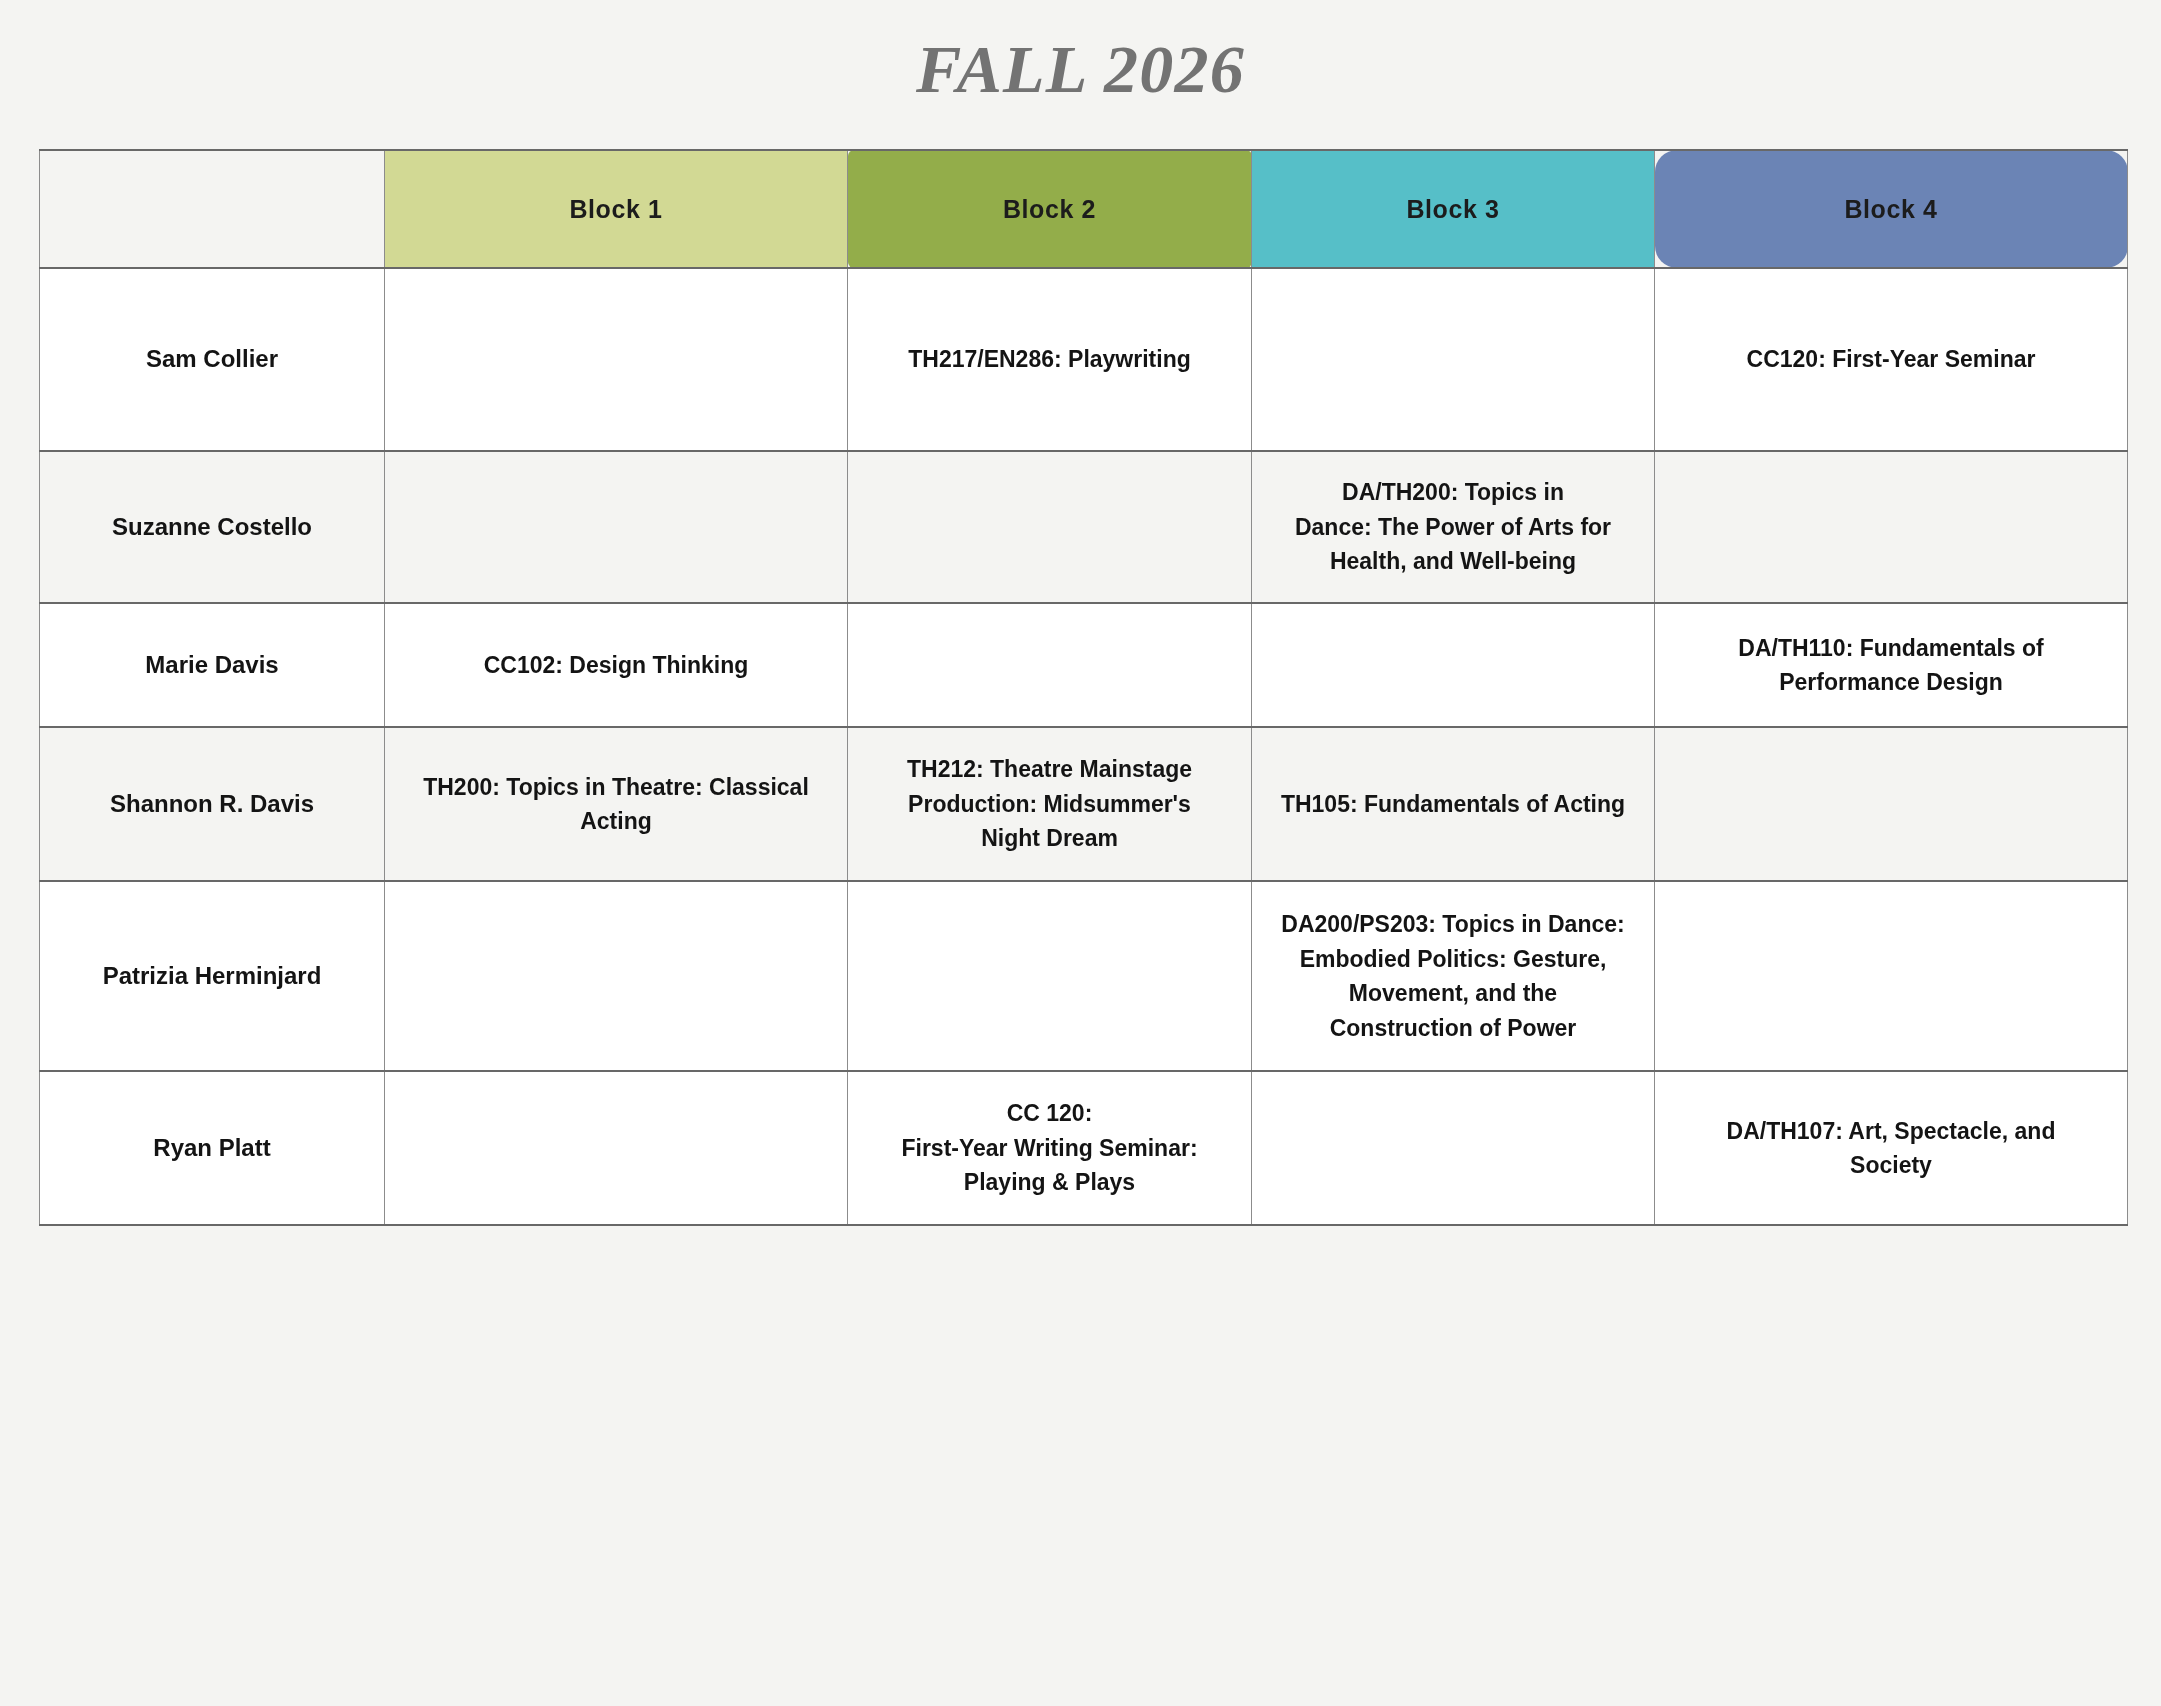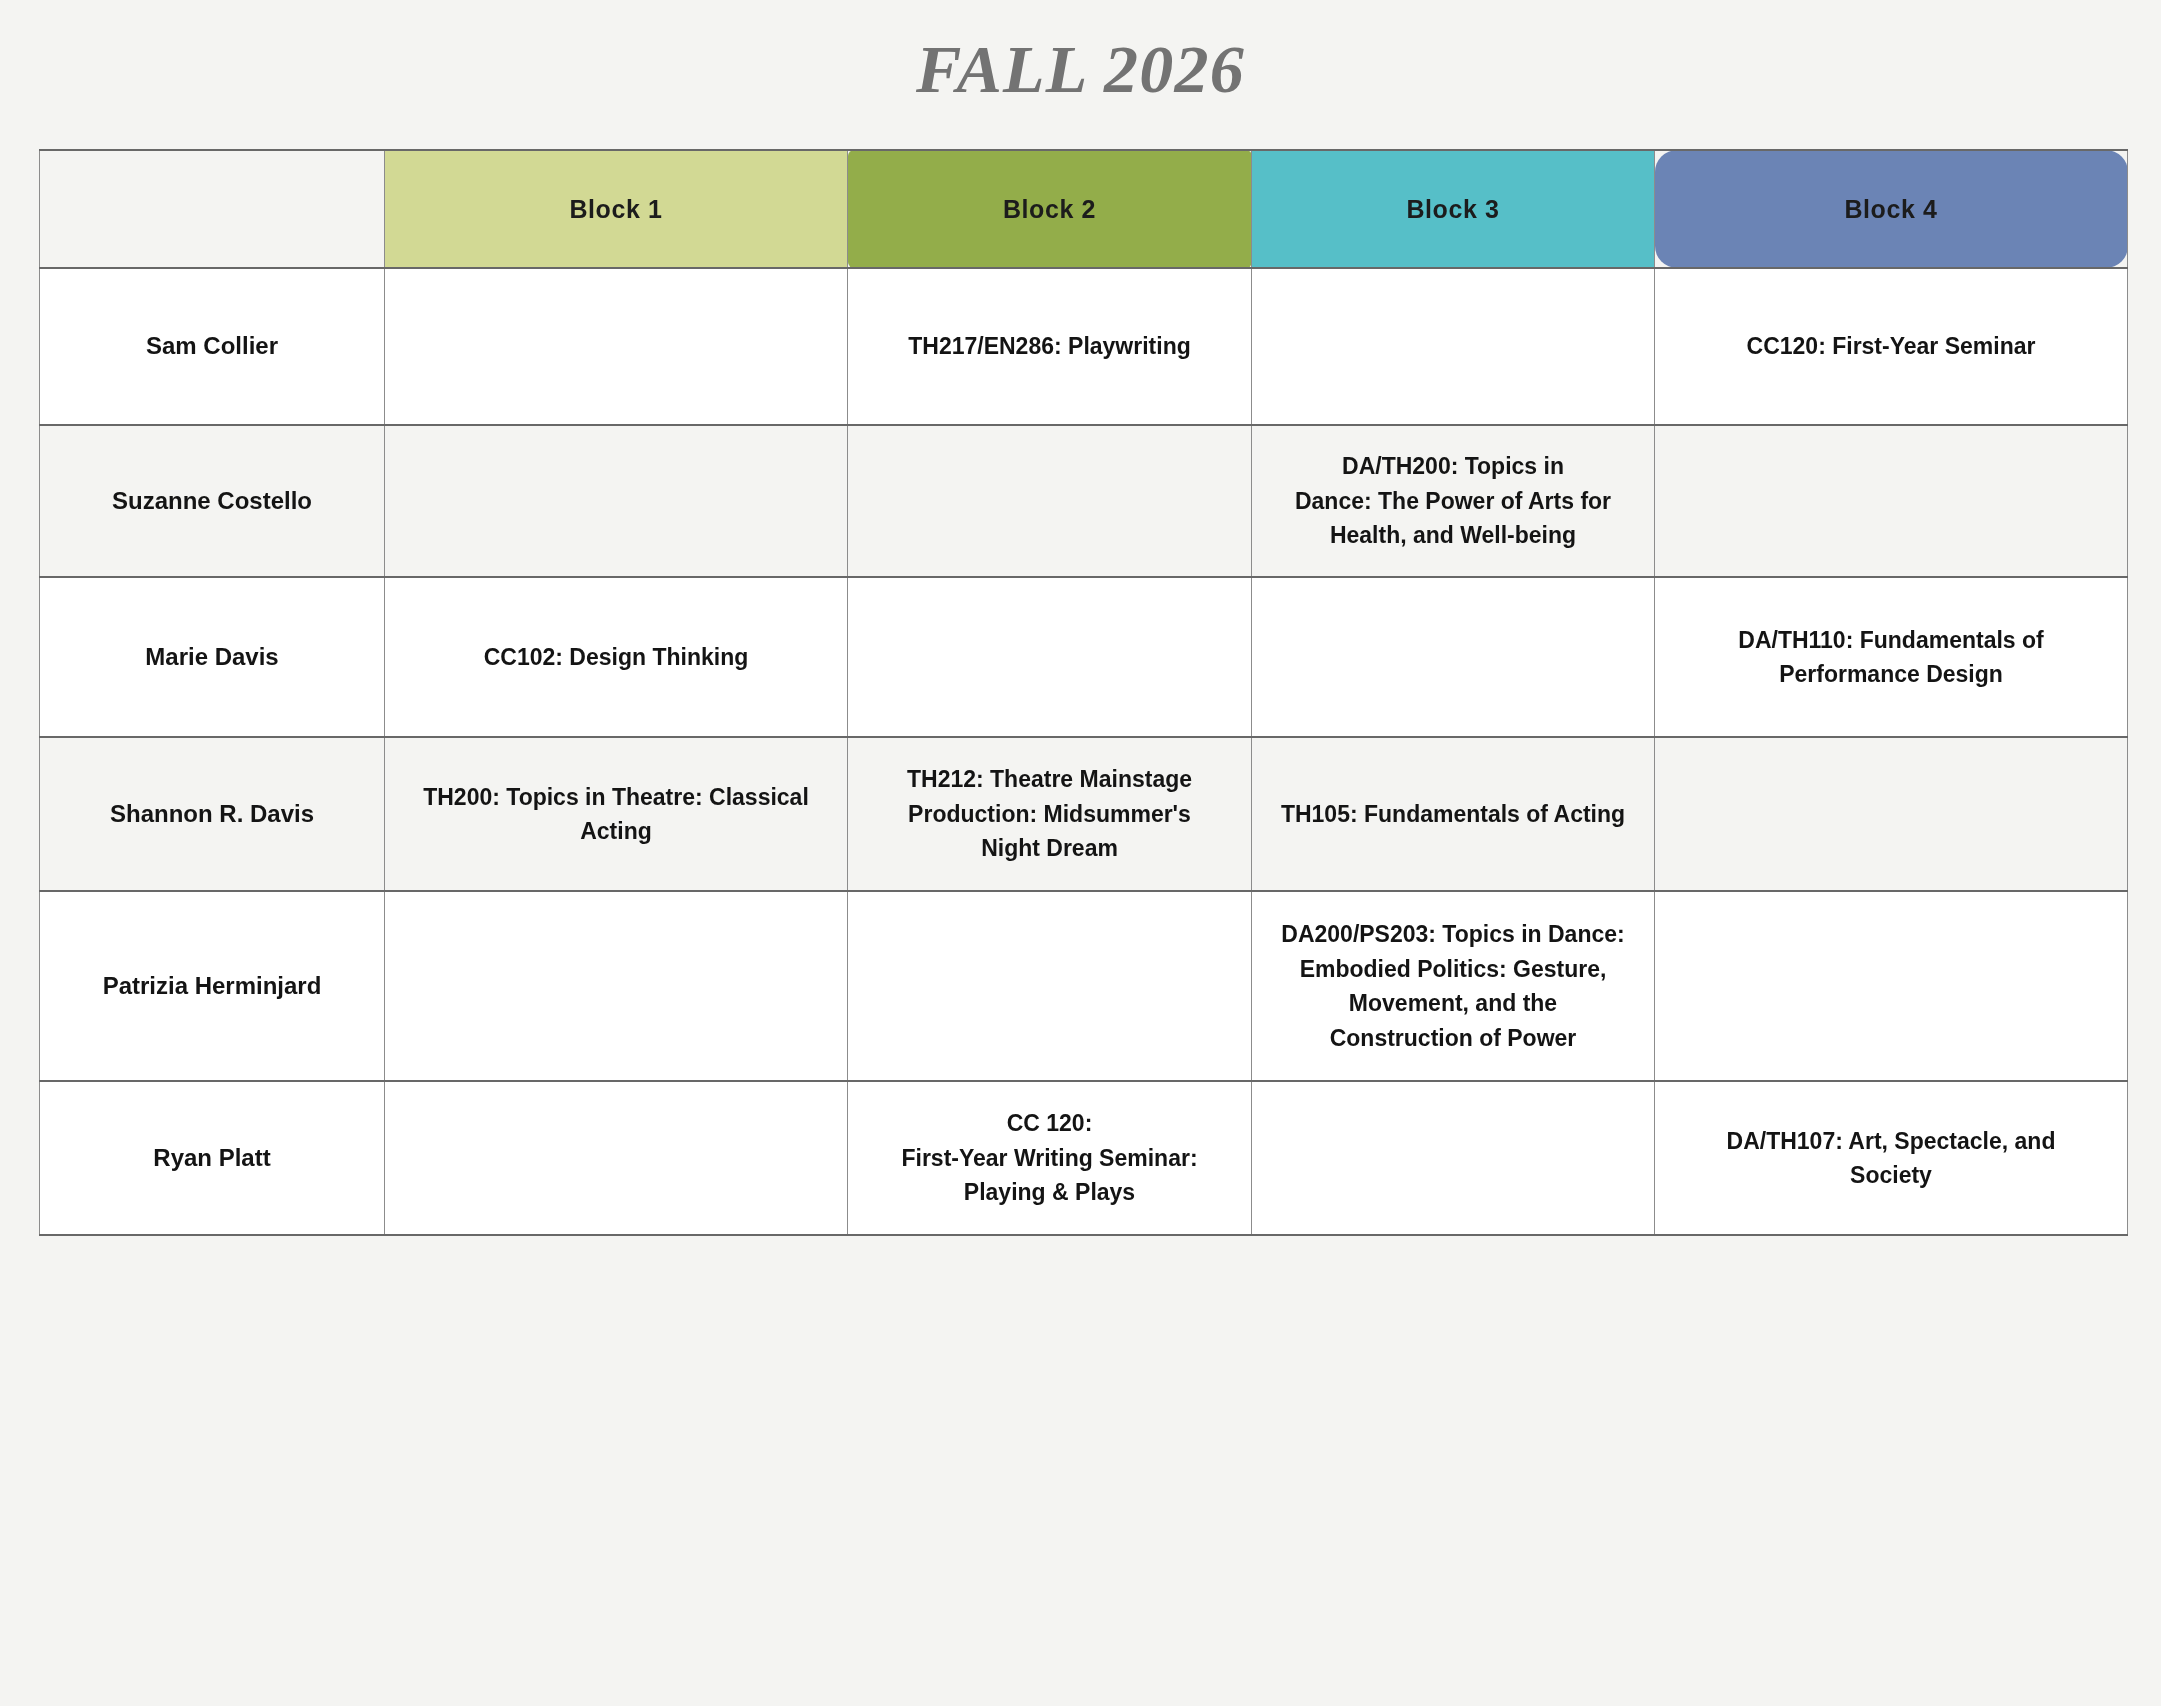--- a/index.html
+++ b/index.html
@@ -85,37 +85,37 @@
     <thead>
       <tr style="height:118px">
         <th class="corner"></th>
         <th class="colhead" style="background-color: rgb(210, 217, 148);">Block 1</th>
         <th class="colhead" style="background-color: rgb(147, 173, 74); border-radius: 6px;">Block 2</th>
         <th class="colhead" style="background-color: rgb(86, 191, 200);">Block 3</th>
         <th class="colhead" style="background-color: rgb(107, 132, 181); border-radius: 22px;">Block 4</th>
       </tr>
     </thead>
     <tbody>
-      <tr class="stripe-white" style="height:157px">
+      <tr class="stripe-white" style="height:183px">
         <th class="name-cell">Sam Collier</th>
         <td class="course-cell"></td>
         <td class="course-cell">TH217/EN286: Playwriting</td>
         <td class="course-cell"></td>
         <td class="course-cell">CC120: First-Year Seminar</td>
       </tr>
       <tr class="stripe-gray" style="height:152px">
         <th class="name-cell">Suzanne Costello</th>
         <td class="course-cell"></td>
         <td class="course-cell"></td>
         <td class="course-cell">DA/TH200: Topics in
 Dance: The Power of Arts for
 Health, and Well-being</td>
         <td class="course-cell"></td>
       </tr>
-      <tr class="stripe-white" style="height:160px">
+      <tr class="stripe-white" style="height:124px">
         <th class="name-cell">Marie Davis</th>
         <td class="course-cell">CC102: Design Thinking</td>
         <td class="course-cell"></td>
         <td class="course-cell"></td>
         <td class="course-cell">DA/TH110: Fundamentals of
 Performance Design</td>
       </tr>
       <tr class="stripe-gray" style="height:154px">
         <th class="name-cell">Shannon R. Davis</th>
         <td class="course-cell">TH200: Topics in Theatre: Classical

